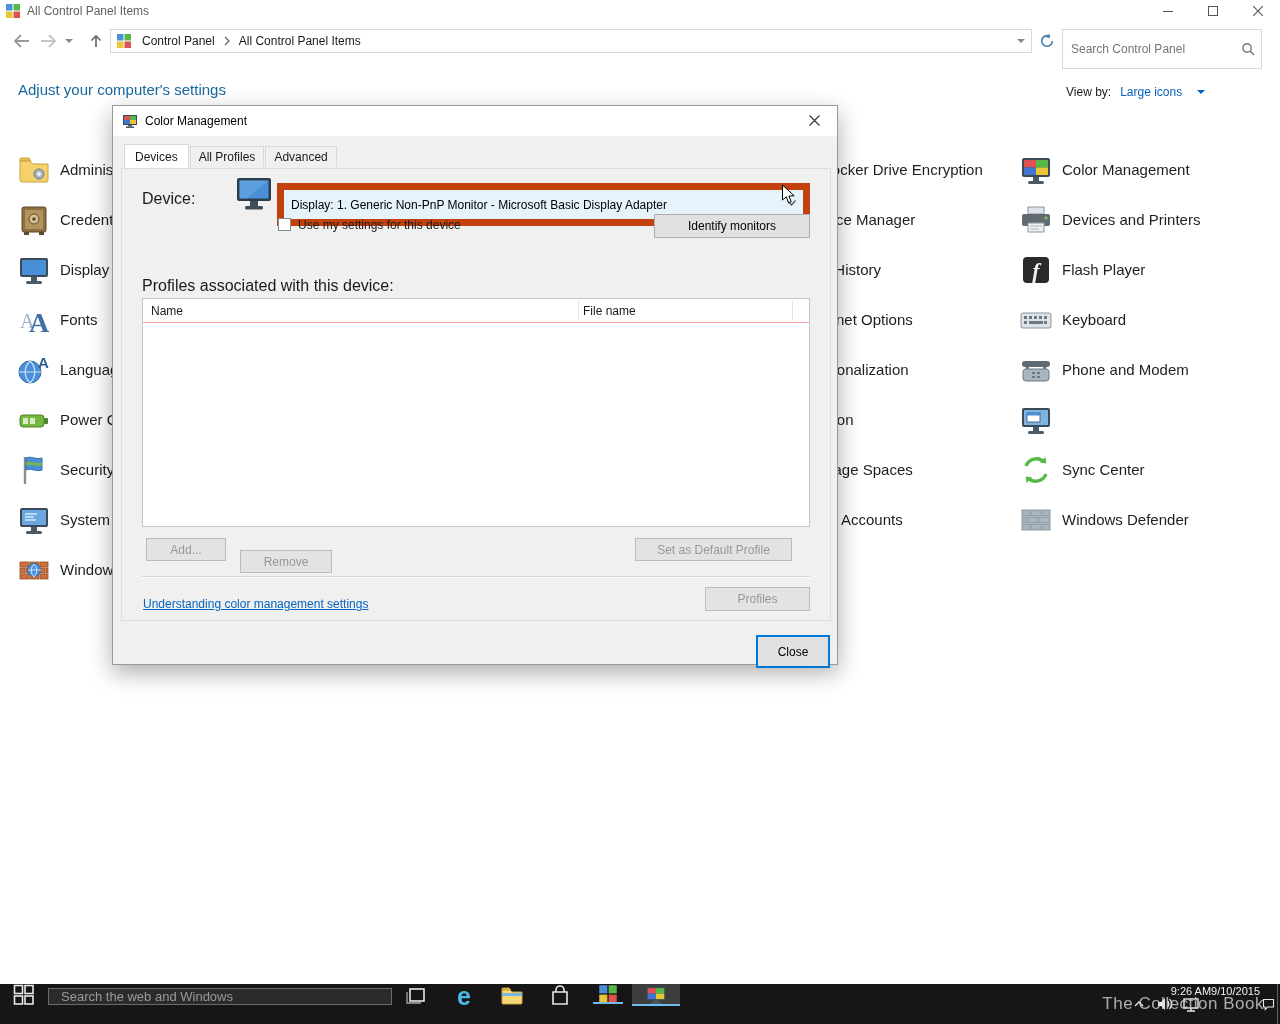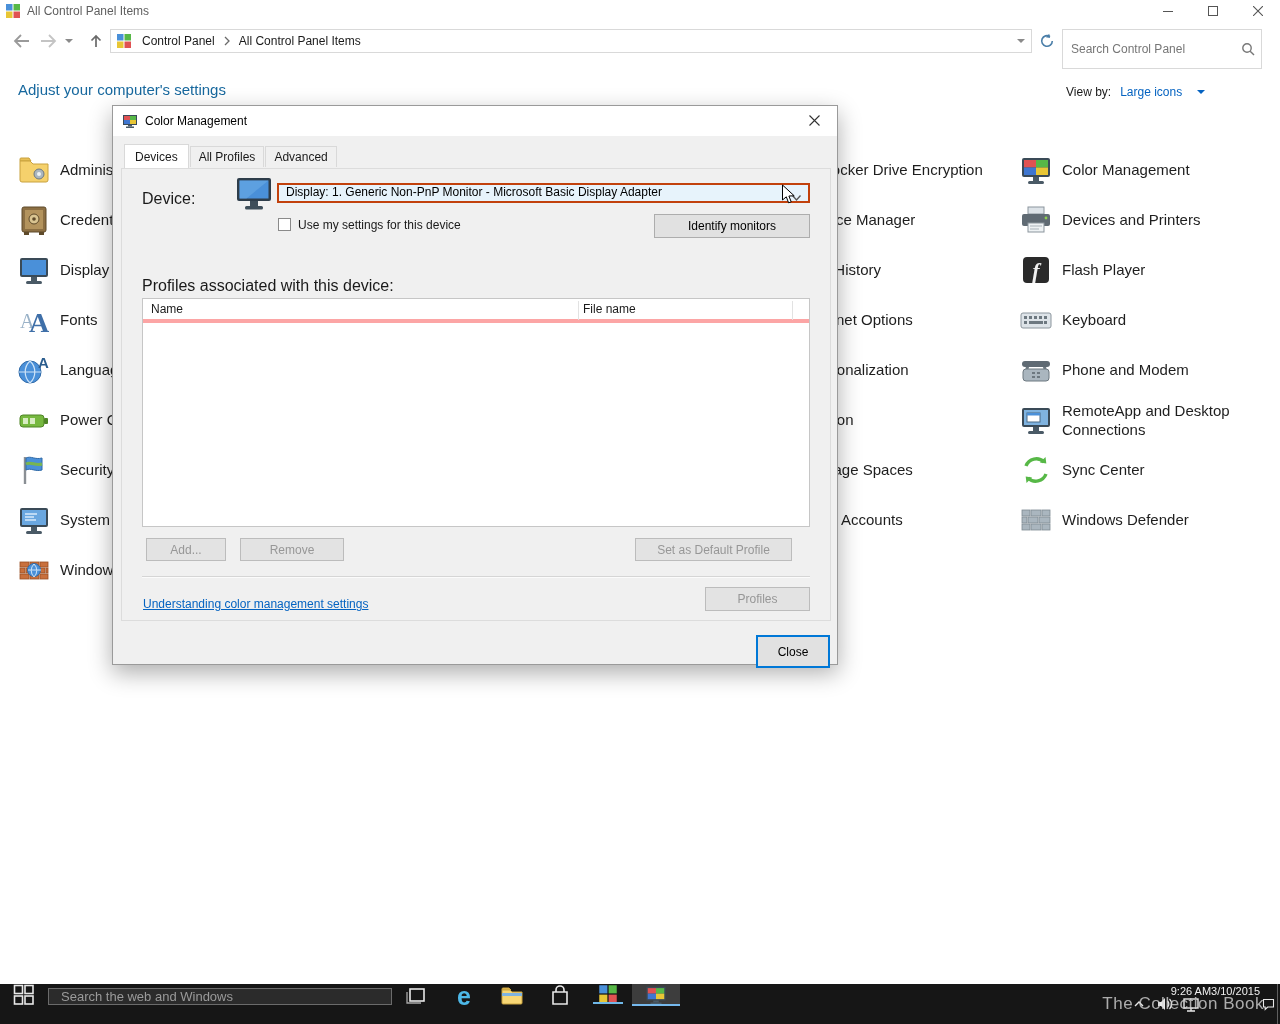--- a/index.html
+++ b/index.html
@@ -50,38 +50,38 @@
   .dlg-titlebar{position:absolute;top:0;left:0;right:0;height:30px;background:#fff;display:flex;align-items:center;padding-left:9px;gap:7px}
   .dlg-title{font-size:12px;color:#000}
   .dlg-close{position:absolute;top:0;right:0;width:45px;height:29px;display:flex;align-items:center;justify-content:center}
   .tabs{position:absolute;top:38px;left:11px;display:flex;align-items:flex-end;z-index:3}
   .tab{font-size:12px;color:#1a1a1a;height:21px;padding:0 8px;display:flex;align-items:center;border:1px solid #d9d9d9;border-bottom:none;background:#f0f0f0;margin-right:1px}
   .tab.active{height:24px;background:#fff;margin-bottom:-1px;padding:0 10px}
   .tab-page{position:absolute;left:8px;top:62px;width:710px;height:453px;border:1px solid #dcdcdc;background:#f0f0f0}
   .lbl{position:absolute;font-size:16px;color:#1a1a1a}
   .device-lbl{left:20px;top:21px}
   .monitor-icon{position:absolute;left:112px;top:7px}
-  .combobox{position:absolute;left:155px;top:14px;width:533px;height:20px;background:#e7f3fb;border:2px solid #c2410c;display:flex;align-items:flex-start}
+  .combobox{position:absolute;left:155px;top:14px;width:533px;height:43px;background:#e7f3fb;border:7px solid #c2410c;display:flex;align-items:center}
   .combo-text{font-size:12px;color:#000;padding-left:7px;white-space:nowrap;overflow:hidden}
   .combo-arrow{position:absolute;right:7px;top:10px}
   .checkbox-row{position:absolute;left:156px;top:49px;display:flex;align-items:flex-start;gap:7px}
   .checkbox{width:13px;height:13px;background:#fff;border:1px solid #8a8a8a}
   .cb-label{font-size:12px;color:#1a1a1a}
   .profiles-lbl{left:20px;top:108px}
   .listview{position:absolute;left:20px;top:129px;width:668px;height:229px;background:#fff;border:1px solid #c6c6c6}
-  .lv-header{height:24px;border-bottom:4px solid #fca5a5;position:relative;display:flex;align-items:center;font-size:12px;color:#1a1a1a}
+  .lv-header{height:24px;border-bottom:1px solid #fca5a5;position:relative;display:flex;align-items:center;font-size:12px;color:#1a1a1a}
   .lv-col-name{padding-left:8px}
   .lv-col-file{position:absolute;left:440px}
   .lv-sep{position:absolute;top:2px;height:19px;width:1px;background:#e2e2e2}
   .lv-sep1{left:435px}.lv-sep2{left:649px}
   .btn{position:absolute;font-size:12px;font-family:inherit;background:#e1e1e1;border:1px solid #adadad;color:#000;display:flex;align-items:center;justify-content:center}
   .btn.disabled{background:#e3e3e3;border-color:#bcbcbc;color:#979797}
   .btn-identify{left:532px;top:45px;width:156px;height:24px}
   .btn-add{left:24px;top:369px;width:80px;height:23px}
-  .btn-remove{left:118px;top:369px;width:104px;height:23px}
+  .btn-remove{left:118px;top:381px;width:92px;height:23px}
   .btn-setdef{left:513px;top:369px;width:157px;height:23px}
   .hr{position:absolute;left:20px;top:407px;width:668px;height:2px;border-top:1px solid #d5d5d5;border-bottom:1px solid #fbfbfb}
   .link{position:absolute;left:21px;top:428px;font-size:12px;color:#0563c1;text-decoration:underline}
   .btn-profiles{left:583px;top:418px;width:105px;height:24px}
   .btn-close{left:643px;top:529px;width:74px;height:33px;border:1px solid #0078d7;box-shadow:inset 0 0 0 1px #0078d7}
 
   
   .taskbar{position:absolute;left:0;bottom:0;width:1280px;height:40px;background:#161616;z-index:40;display:flex;align-items:flex-start}
   .tb-start{width:48px;display:flex;align-items:center;justify-content:center}
   .tb-search{width:344px;padding:4px 0;display:flex}
@@ -411,21 +411,20 @@
   <span class="cp-icon">
       <svg width="32" height="32" viewBox="0 0 32 32">
         <rect x="2" y="4" width="28" height="19" rx="2" fill="#3a4a57"></rect>
         <rect x="4" y="6" width="24" height="15" fill="#7fb3e0"></rect>
         <rect x="7" y="9" width="13" height="9" fill="#ffffff" stroke="#4a6a85"></rect>
         <rect x="7" y="9" width="13" height="2.5" fill="#4a90d9"></rect>
         <rect x="13" y="23" width="6" height="4" fill="#4a5a66"></rect>
         <rect x="8" y="27" width="16" height="3" rx="1.5" fill="#4a5a66"></rect>
       </svg>
     </span>
-  <span class="cp-label">RemoteApp and Desktop Connections</span>
 </div>
 <div class="cp-item c3 r7">
   <span class="cp-icon">
       <svg width="32" height="32" viewBox="0 0 32 32">
         <path d="M6 12a11 11 0 0 1 18-4" stroke="#57b847" stroke-width="3.4" fill="none"></path>
         <path d="M25.5 3l.8 6.5-6.4-1z" fill="#57b847"></path>
         <path d="M26 20a11 11 0 0 1-18 4" stroke="#57b847" stroke-width="3.4" fill="none"></path>
         <path d="M6.5 29l-.8-6.5 6.4 1z" fill="#57b847"></path>
       </svg>
     </span>
@@ -593,21 +592,21 @@
       </svg>
   </div>
   <div class="tray-icon ti-network">
     <svg width="18" height="18" viewBox="0 0 18 18">
         <rect x="2" y="4" width="14" height="9" fill="none" stroke="#e8e8e8" stroke-width="1.4"></rect>
         <path d="M9 13v3M5 16h8" stroke="#e8e8e8" stroke-width="1.4"></path>
       </svg>
   </div>
   <div class="tb-clock">
     <div>9:26 AM</div>
-    <div>3/10/2015</div>
+    <div>9/10/2015</div>
   </div>
   <div class="tray-icon ti-action">
     <svg width="15" height="15" viewBox="0 0 18 18">
         <path d="M3 3h12v9H8l-3 3v-3H3z" fill="none" stroke="#e8e8e8" stroke-width="1.3"></path>
       </svg>
   </div>
   <div class="show-desktop"></div>
 </div>
 
 <div class="watermark">The Collection Book</div>

